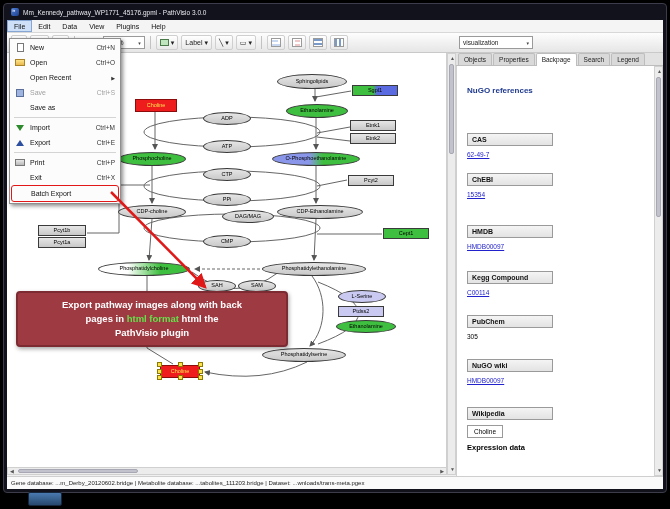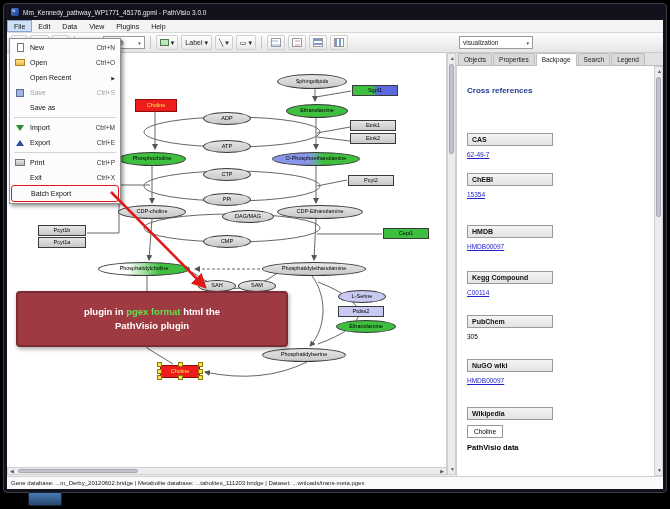--- a/index.html
+++ b/index.html
@@ -303,21 +303,21 @@
 
       <div class="sidepanel">
         <div class="tabs">
           <span class="tab">Objects</span>
           <span class="tab">Properties</span>
           <span class="tab active">Backpage</span>
           <span class="tab">Search</span>
           <span class="tab">Legend</span>
         </div>
         <div class="panel-body">
-          <div class="bp-title">Cross references</div>
+          <div class="bp-title">NuGO references</div>
 
           <div class="bp-section" style="top:62px">
             <span class="bp-head">CAS</span>
             <span class="bp-val bp-link">62-49-7</span>
           </div>
           <div class="bp-section" style="top:102px">
             <span class="bp-head">ChEBI</span>
             <span class="bp-val bp-link">15354</span>
           </div>
           <div class="bp-section" style="top:154px">
@@ -333,21 +333,21 @@
             <span class="bp-val">305</span>
           </div>
           <div class="bp-section" style="top:288px">
             <span class="bp-head">NuGO wiki</span>
             <span class="bp-val bp-link">HMDB00097</span>
           </div>
           <div class="bp-section" style="top:336px">
             <span class="bp-head">Wikipedia</span><br>
             <span class="bp-chip">Choline</span>
           </div>
-          <div class="bp-footer">PathVisio data</div>
+          <div class="bp-footer">Expression data</div>
         </div>
         <div class="vscroll panel-vscroll">
           <span class="sarrow" style="left:2px;top:2px">▲</span>
           <div class="thumb-v" style="height:140px"></div>
           <span class="sarrow" style="left:2px;bottom:2px">▼</span>
         </div>
       </div>
     </div>
 
     <div class="statusbar">
@@ -413,21 +413,22 @@
         <span class="lbl">Exit</span>
         <span class="sc">Ctrl+X</span>
       </div>
       <div class="menu-row batch">
         <span class="gutter"></span>
         <span class="lbl">Batch Export</span>
       </div>
     </div>
 
     <div class="annotation">
-      <div><span>plugin in </span><span class="green">pgex format</span><span> html the</span></div>
+      <div><span>Export pathway images along with back</span></div>
+      <div><span>pages in </span><span class="green">html format</span><span> html the</span></div>
       <div><span>PathVisio plugin</span></div>
     </div>
 
     <svg class="arrow-overlay" viewBox="0 0 658 468">
       <defs>
         <marker id="redhead" markerWidth="8" markerHeight="8" refX="5" refY="3" orient="auto">
           <path d="M0,0 L6,3 L0,6 z" fill="#e01818"></path>
         </marker>
       </defs>
       <path d="M104,172 L198,267" stroke="#e01818" stroke-width="2.5" fill="none" marker-end="url(#redhead)"></path>

